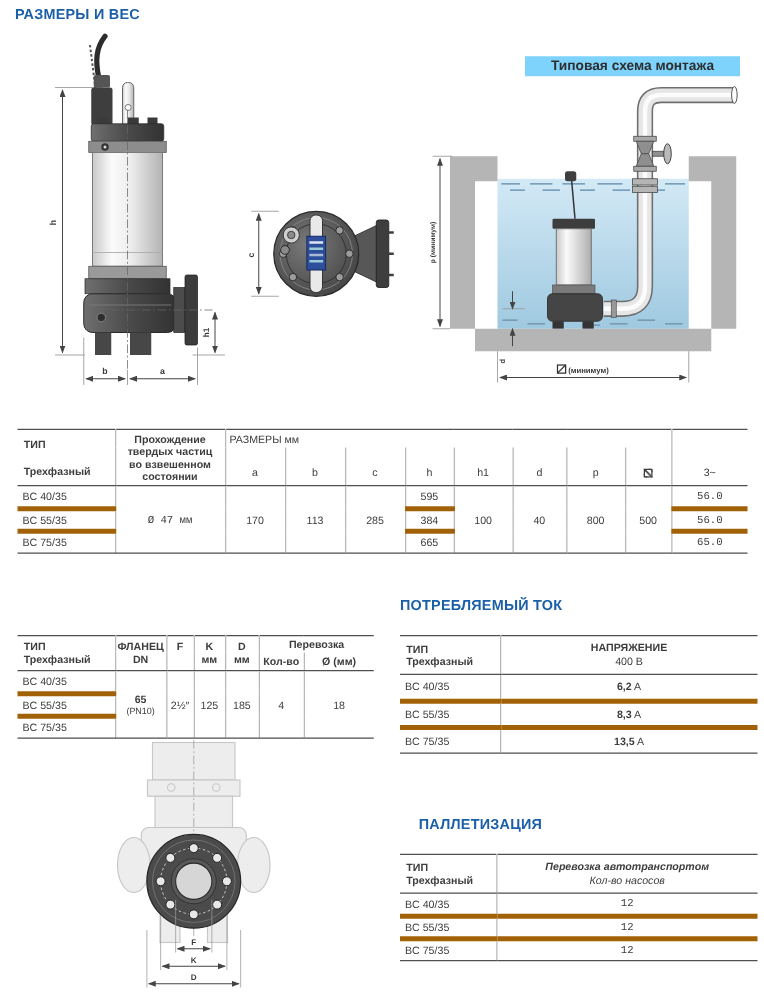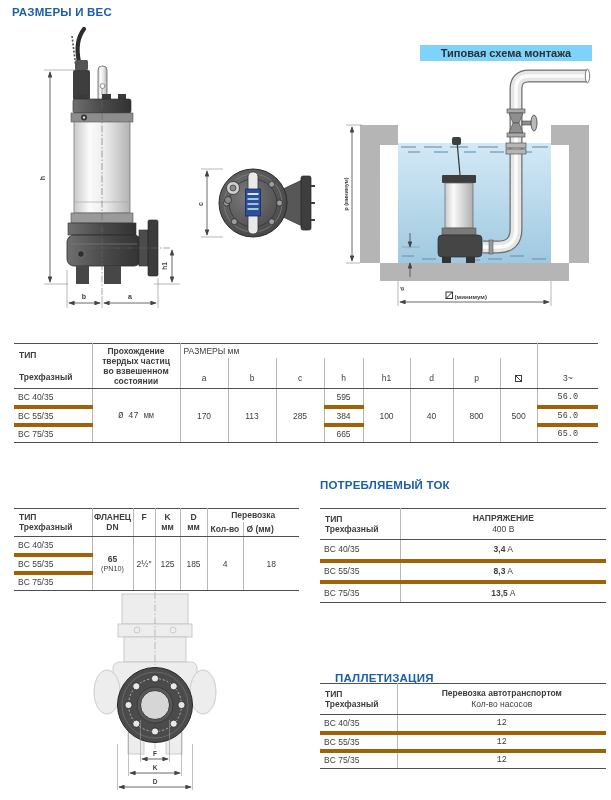--- a/index.html
+++ b/index.html
@@ -49,21 +49,21 @@
   .main-tbl tbody tr { height:18px; }
   .main-tbl .h-solids { font-weight:bold; text-align:center; line-height:1.18; padding:0 5px; }
   .main-tbl .h-group { font-weight:normal; text-align:left; }
   .main-tbl .h-sub { text-align:center; vertical-align:bottom; padding-bottom:5px; }
   .main-tbl .h-weight { text-align:center; vertical-align:bottom; padding-bottom:5px; }
 
   .flange-tbl thead tr:nth-child(1) { height:13px; }
   .flange-tbl thead tr:nth-child(2) { height:15px; }
   .flange-tbl tbody tr { height:18px; }
   .flange-tbl .h-holes { font-weight:bold; text-align:center; }
-  .flange-tbl .h-sub2 { font-weight:bold; text-align:left; }
+  .flange-tbl .h-sub2 { font-weight:bold; text-align:center; }
   .flange-tbl tbody tr { font-size:8.5px; }
 
   .current-tbl thead tr { height:31px; }
   .current-tbl tbody tr { height:21px; }
   .pallet-tbl thead tr { height:31px; }
   .pallet-tbl tbody tr { height:18px; }
 
   svg text { font-family:"Liberation Sans","DejaVu Sans",sans-serif; fill:#3d3d3d; }
 </style>
 </head>
@@ -448,21 +448,21 @@
             <div class="stack-c" style="height:26px;">
               <span>НАПРЯЖЕНИЕ</span>
               <span class="norm">400 В</span>
             </div>
           </th>
         </tr>
       </thead>
       <tbody>
         <tr>
           <td class="model">BC 40/35</td>
-          <td class="val vl"><b>3,4</b> <span>A</span></td>
+          <td class="val vl"><b>6,2</b> <span>A</span></td>
         </tr>
         <tr>
           <td class="model">BC 55/35</td>
           <td class="val vl"><b>8,3</b> <span>A</span></td>
         </tr>
         <tr>
           <td class="model">BC 75/35</td>
           <td class="val vl"><b>13,5</b> <span>A</span></td>
         </tr>
       </tbody>
@@ -514,38 +514,38 @@
     <line x1="96.5" y1="140" x2="96.5" y2="184" stroke="#999" stroke-width="0.6"></line>
     <line x1="45" y1="181" x2="95" y2="181" stroke="#444" stroke-width="0.8" marker-start="url(#gaA)" marker-end="url(#gaA)"></line>
     <text x="70" y="178" font-size="6.5" font-weight="bold" text-anchor="middle">K</text>
 
     <line x1="32.5" y1="152" x2="32.5" y2="198" stroke="#999" stroke-width="0.6"></line>
     <line x1="107.5" y1="152" x2="107.5" y2="198" stroke="#999" stroke-width="0.6"></line>
     <line x1="34" y1="195" x2="106" y2="195" stroke="#444" stroke-width="0.8" marker-start="url(#gaA)" marker-end="url(#gaA)"></line>
     <text x="70" y="192" font-size="6.5" font-weight="bold" text-anchor="middle">D</text>
   </svg>
 
-  <div class="sec-title" style="left:320px; top:672px;padding-left:15px;">ПАЛЛЕТИЗАЦИЯ</div>
+  <div class="sec-title" style="left:320px; top:654px;padding-left:15px;">ПАЛЛЕТИЗАЦИЯ</div>
 
   <div class="tblwrap" style="left:320px; top:683px; width:286px;">
     <table class="tbl pallet-tbl">
       <colgroup>
           <col style="width:77px">
           <col style="width:209px">
         </colgroup>
       <thead>
         <tr>
           <th>
             <div class="stack-lr" style="height:26px;">
               <span>ТИП</span>
               <span>Трехфазный</span>
             </div>
           </th>
           <th class="vl">
-            <div class="stack-c" style="height:26px;">
+            <div class="stack-c" style="height:26px;font-style:italic;">
               <span>Перевозка автотранспортом</span>
               <span class="norm">Кол-во насосов</span>
             </div>
           </th>
         </tr>
       </thead>
       <tbody>
         <tr>
           <td class="model">BC 40/35</td>
           <td class="val bold vl">12</td>

